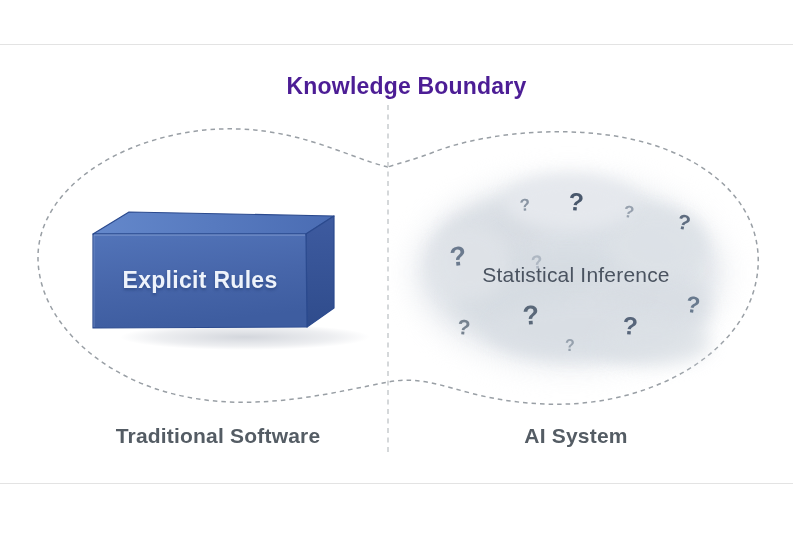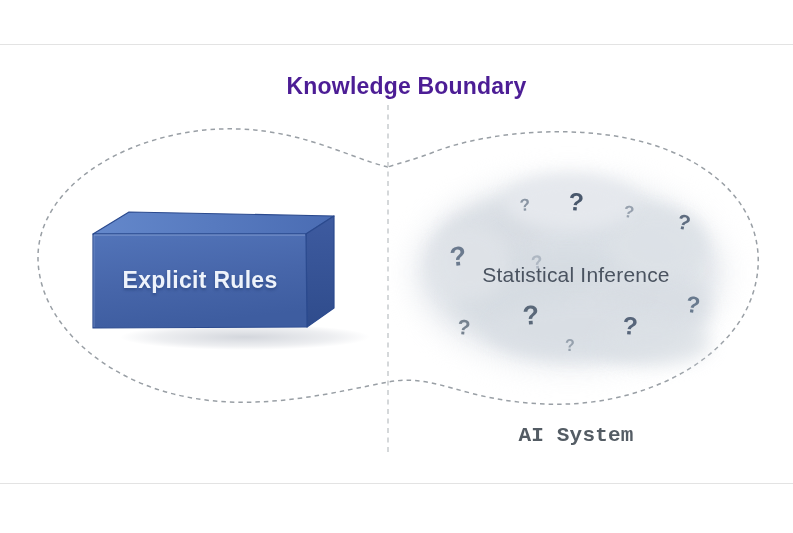--- a/index.html
+++ b/index.html
@@ -44,21 +44,21 @@
     text-shadow:0 2px 3px rgba(15,35,80,.35);
     z-index:4;letter-spacing:.3px;
   }
 
   .caption{
     position:absolute;top:424px;height:24px;line-height:24px;
     font-size:21px;font-weight:700;color:#545c64;
     text-align:center;z-index:4;letter-spacing:.2px;
   }
   .caption.left{left:78px;width:280px;}
-  .caption.right{left:436px;width:280px;font-family:Liberation Mono, monospace;}
+  .caption.right{left:436px;width:280px;}
 </style>
 </head>
 <body>
 
 <div class="stage">
 
   <div class="hrule top"></div>
   <div class="hrule bottom"></div>
 
   <div class="diagram-title">Knowledge Boundary</div>
@@ -134,16 +134,17 @@
       <span class="qmark" style="left: 531px; top: 316px; font-size: 27px; color: rgb(90, 104, 121); transform: translate(-50%, -50%) rotate(-4deg);">?</span>
       <span class="qmark" style="left: 464px; top: 327px; font-size: 21px; color: rgb(118, 130, 143); transform: translate(-50%, -50%) rotate(6deg);">?</span>
       <span class="qmark" style="left: 630px; top: 326px; font-size: 25px; color: rgb(87, 101, 122); transform: translate(-50%, -50%) rotate(5deg);">?</span>
       <span class="qmark" style="left: 570px; top: 346px; font-size: 16px; color: rgb(150, 161, 173); transform: translate(-50%, -50%) rotate(0deg);">?</span>
     </div>
 
   <div class="cloud-label">Statistical Inference</div>
 
   <div class="box-label">Explicit Rules</div>
 
+  <div class="caption left">Traditional Software</div>
 
   <div class="caption right">AI System</div>
 
 </div>
 
 </body></html>

